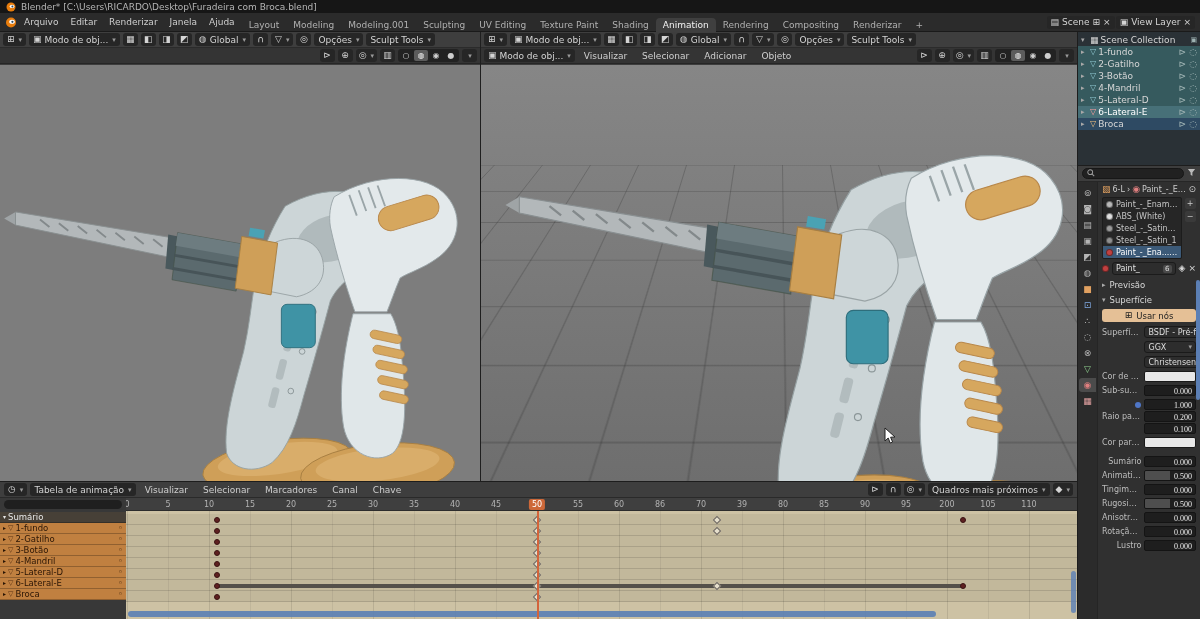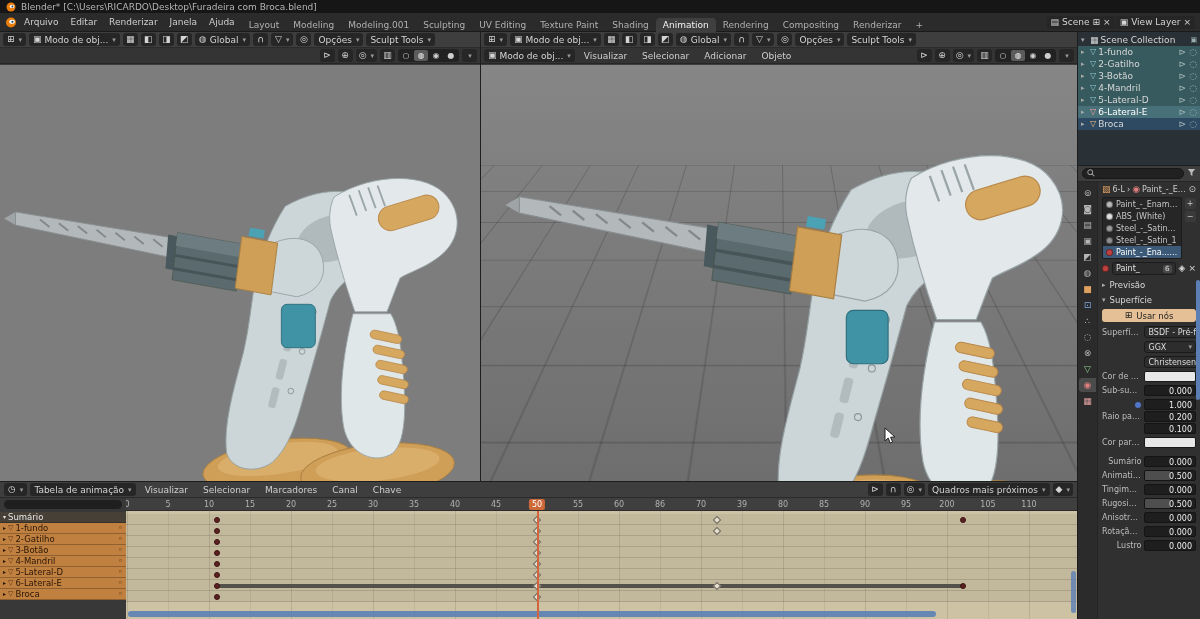--- a/index.html
+++ b/index.html
@@ -85,21 +85,21 @@
   .cnt{background:#4a4a4a;border-radius:2px;padding:0 2px;font-size:7px;color:#ddd;}
   .phead{display:flex;gap:4px;color:#d8d8d8;font-size:8.5px;align-items:center;margin-top:2px;}
   .phead .dis{font-size:7px;color:#aaa;}
   .bigbtn{height:13px;background:#e5c096;color:#222;border-radius:3px;display:flex;
     align-items:center;justify-content:center;gap:4px;font-size:8.5px;margin:1px 0;}
   .plabel{width:42%;text-align:right;color:#bdbdbd;flex:none;}
   .pctl{flex:1;position:relative;height:11px;border-radius:2px;}
   .pctl.color{border:1px solid #191919;}
   .pctl.slider{background:#1e1e1e;border:1px solid #141414;overflow:hidden;}
   .fill{position:absolute;left:0;top:0;bottom:0;background:#4e4e4e;}
-  .val{position:absolute;right:3px;top:50%;transform:translateY(-50%);color:#ececec;font-size:8px;}
+  .val{position:absolute;right:3px;top:50%;transform:translateY(-50%);color:#ececec;font-size:8px;font-family:Liberation Serif, serif;}
   .pctl.vec{display:flex;flex-direction:column;gap:1px;height:auto;position:relative;}
   .pctl.vec::before{content:'';position:absolute;left:-9px;top:3px;width:6px;height:6px;
     border-radius:50%;background:#4f76c7;}
   .vrow{position:relative;height:11px;background:#1e1e1e;border:1px solid #141414;border-radius:2px;}
   .pdrop{flex:1;height:12px;background:#2d2d2d;border:1px solid #1a1a1a;border-radius:3px;
     display:flex;align-items:center;justify-content:space-between;padding:0 3px;color:#dedede;}
   #props-scroll{position:absolute;right:0;top:248px;width:4px;height:120px;background:#5b7fb5;border-radius:2px;}
 
   
   #timeline{position:absolute;left:0;top:481px;width:1077px;height:138px;background:#3a3a3a;

